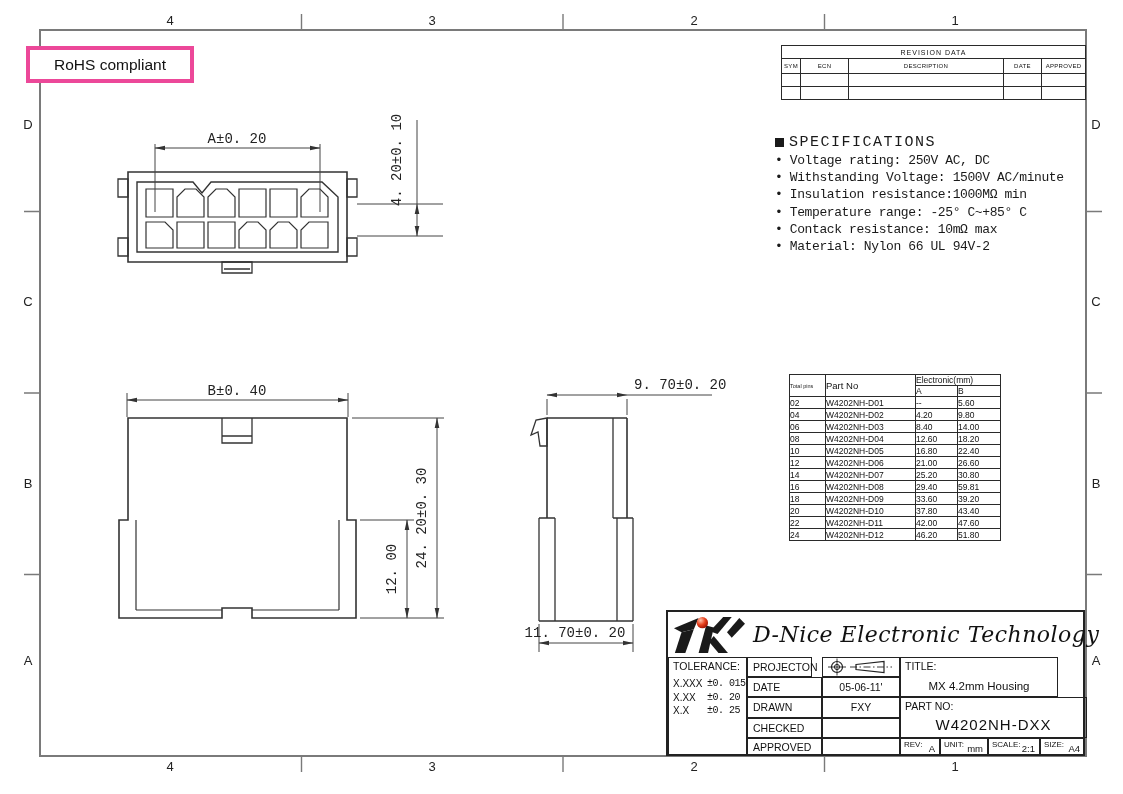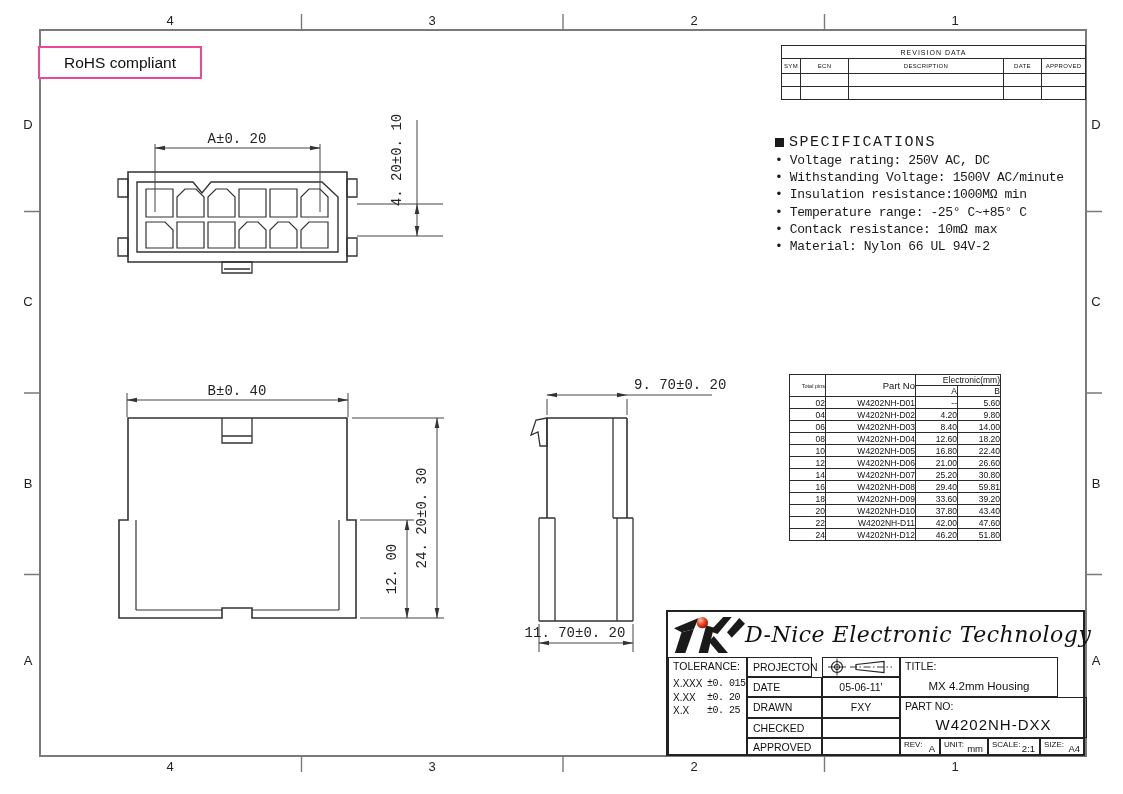--- a/index.html
+++ b/index.html
@@ -4,57 +4,57 @@
 <style>
   html,body{margin:0;padding:0;background:#fff;}
   body{width:1123px;height:794px;position:relative;overflow:hidden;
        font-family:"Liberation Sans",sans-serif;color:#111;}
   .abs{position:absolute;}
   svg text{fill:#222;}
   .cadtext{font-family:"Liberation Mono",monospace;font-size:14px;fill:#222;}
   .zonetext{font-family:"Liberation Sans",sans-serif;font-size:13px;fill:#444;}
 
   
-  #rohs{left:38px;top:46px;width:160px;height:29px;border:2px solid #ec4899;
+  #rohs{left:26px;top:46px;width:160px;height:29px;border:4px solid #ec4899;
         display:flex;align-items:center;justify-content:center;
         font-size:15.5px;color:#111;background:#fff;}
 
   
   #revtable{left:781px;top:45px;border-collapse:collapse;table-layout:fixed;background:#fff;}
   #revtable td{border:1px solid #2a2a2a;padding:0;text-align:center;overflow:hidden;}
   #revtable .rt-title{font-size:7px;letter-spacing:1px;height:12px;}
   #revtable .rt-head td{font-size:6px;height:14px;letter-spacing:.3px;}
   #revtable .rt-empty td{height:12px;}
 
   
   #specs{left:775px;top:133px;width:315px;font-family:"Liberation Mono",monospace;color:#1a1a1a;}
   #spec-title{display:flex;align-items:center;font-size:15px;letter-spacing:1.5px;height:18px;}
   .sq{width:9px;height:9px;background:#1a1a1a;margin-right:5px;flex:0 0 auto;}
   #spec-list{list-style:none;margin:1px 0 0 0;padding:0;}
   #spec-list li{font-size:13px;line-height:17.2px;white-space:nowrap;letter-spacing:-0.4px;}
   #spec-list li::before{content:"• ";}
 
   
   #parts{left:789px;top:374px;border-collapse:collapse;table-layout:fixed;background:#fff;}
-  #parts td,#parts th{border:1px solid #2a2a2a;padding:0;text-align:right;
+  #parts td,#parts th{border:1px solid #2a2a2a;padding:0;text-align:left;
         font-weight:normal;overflow:hidden;white-space:nowrap;}
   #parts thead .h1{height:11px;}
   #parts thead .h2{height:11px;}
   #parts .tp{font-size:5.5px;color:#222;}
   #parts .pn{font-size:9.5px;}
   #parts .dim{font-size:8.5px;}
   #parts tbody td{height:11px;font-size:8.5px;color:#111;}
 
   
   #tblock{left:666px;top:610px;width:419px;height:146px;border:2px solid #222;
           box-sizing:border-box;background:#fff;}
   .tb-cell{position:absolute;border:1px solid #222;box-sizing:border-box;}
   #tb-logo-row{left:0;top:0;width:417px;height:45px;display:flex;align-items:center;border:none;}
   #tb-company{font-family:"DejaVu Serif",serif;font-style:italic;font-size:22px;
-              letter-spacing:.5px;color:#111;white-space:nowrap;}
+              letter-spacing:.5px;color:#111;white-space:nowrap;margin-left:8px;}
   .tb-label{display:flex;align-items:center;padding-left:5px;font-size:10.5px;color:#111;}
   .tb-value{display:flex;align-items:center;justify-content:center;font-size:10.5px;}
   #tol-cell{padding:2px 0 0 4px;font-size:10.5px;}
   .tol-line{display:flex;font-size:10px;margin-top:2.5px;}
   .tol-code{width:34px;}
   .tol-val{font-family:"Liberation Mono",monospace;font-size:10px;letter-spacing:-.5px;}
   .rs-label{position:absolute;left:4px;top:2px;font-size:10.5px;}
   .rs-center{position:absolute;left:0;right:0;bottom:4px;text-align:center;}
   .info-label{position:absolute;left:3px;top:1px;font-size:8px;}
   .info-value{position:absolute;right:4px;bottom:1px;font-size:9.5px;}

